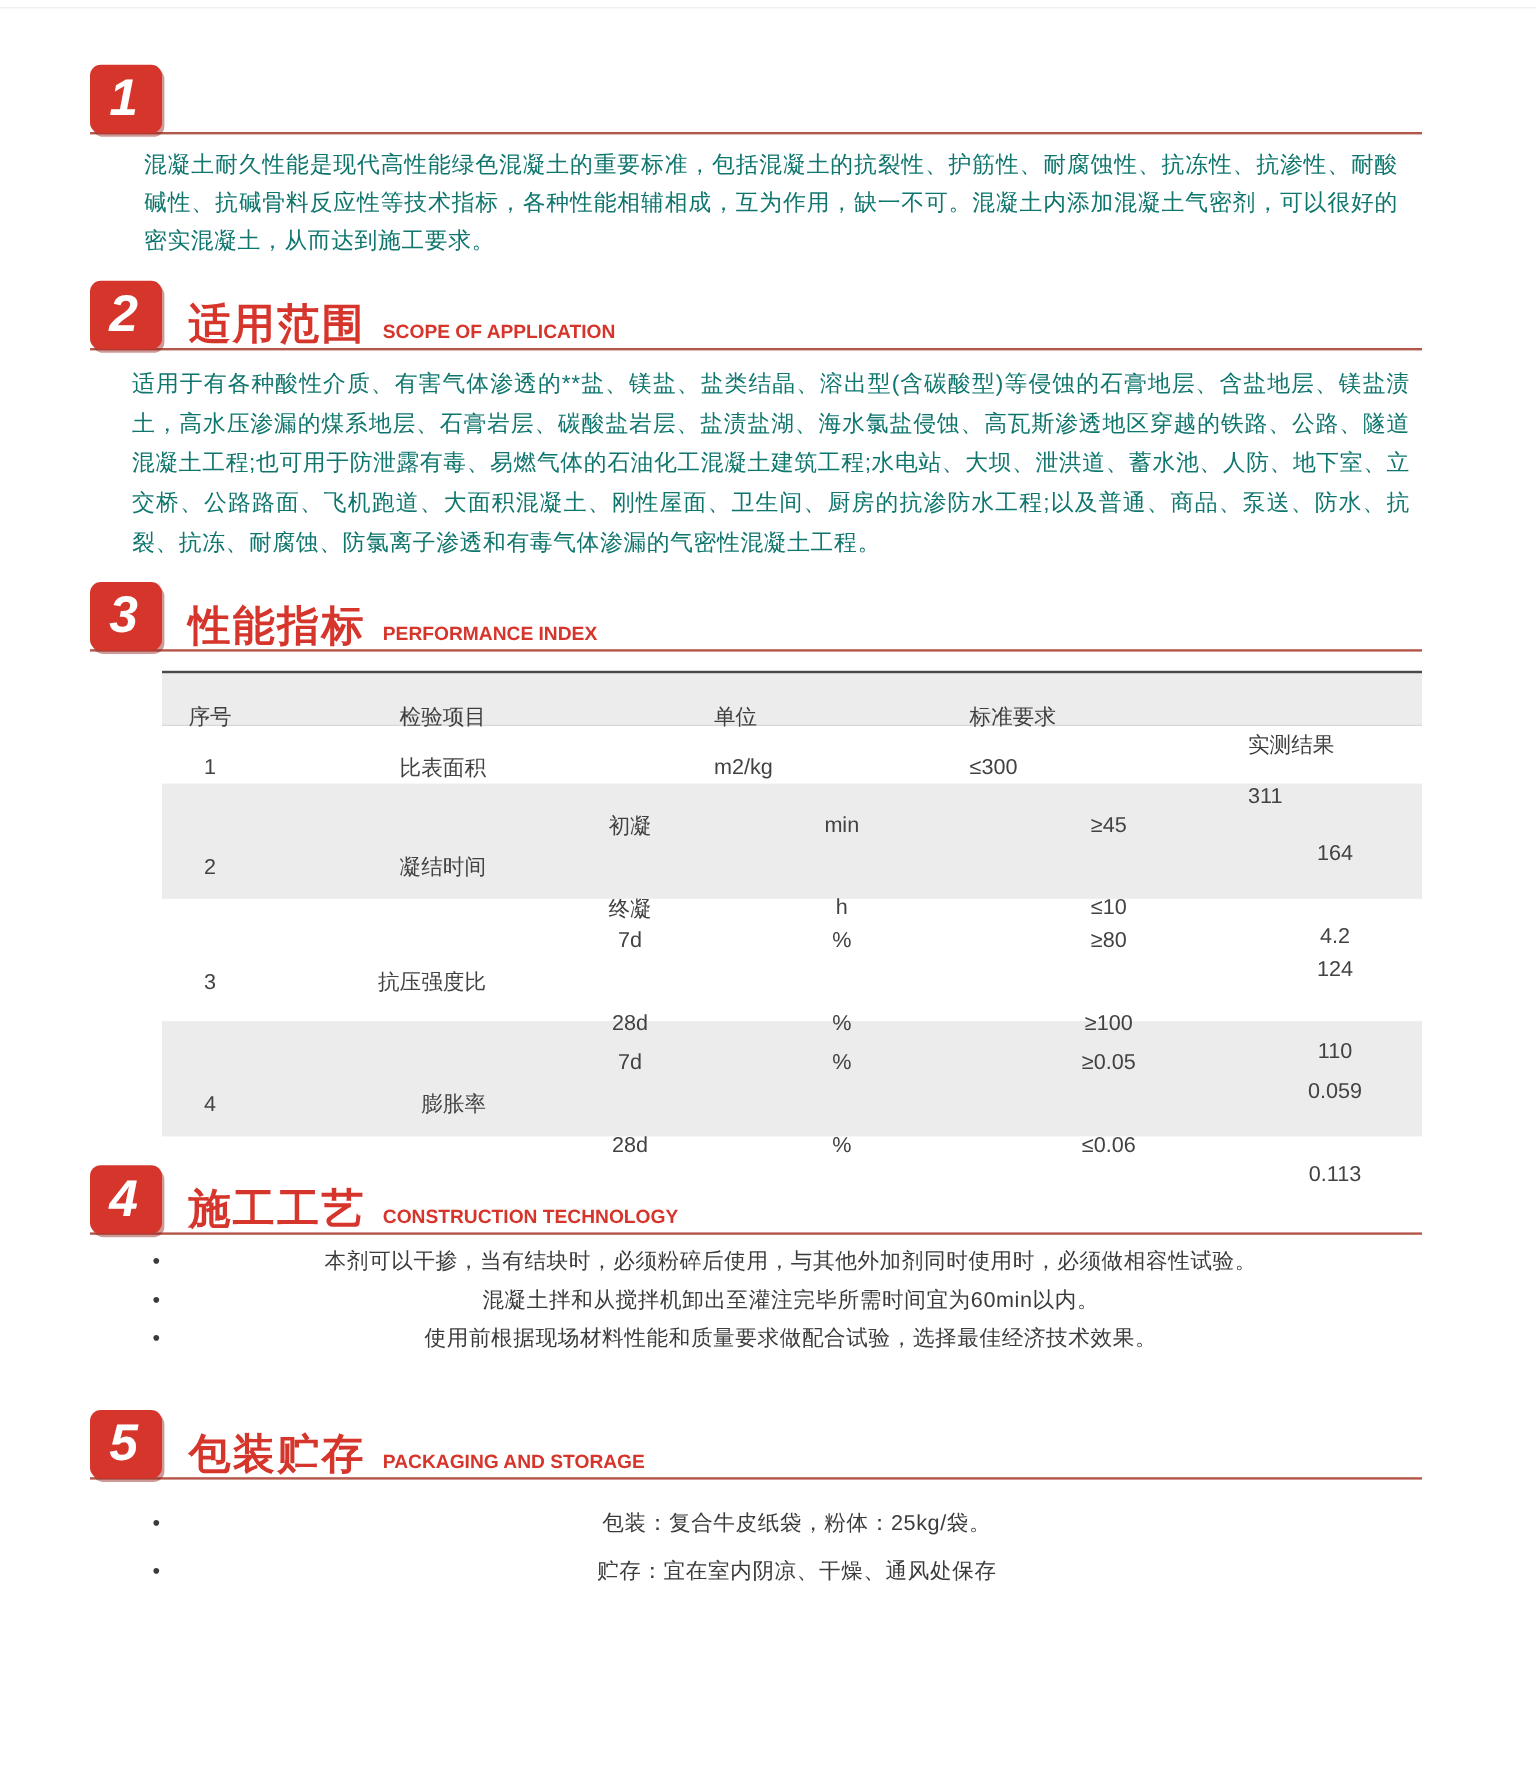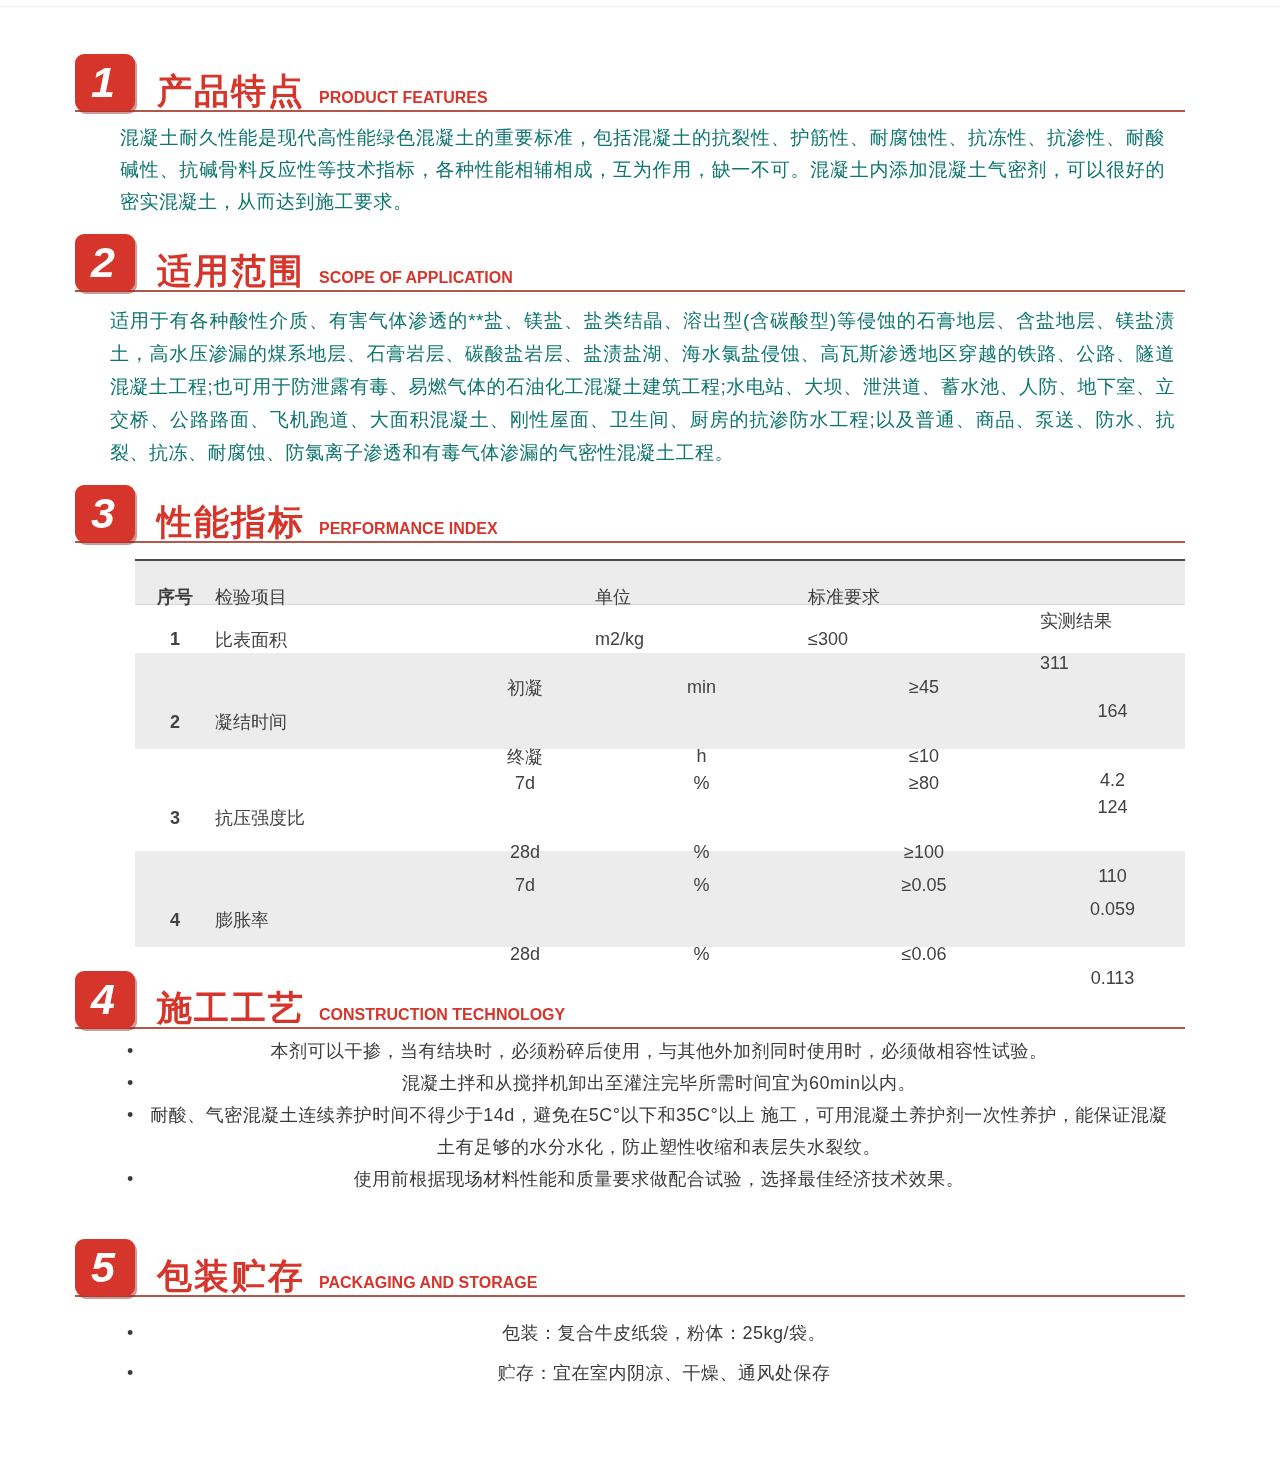--- a/index.html
+++ b/index.html
@@ -41,22 +41,22 @@
   
   .ptable { margin:16px 0 0 60px; width:1050px; font-size:18px; color:#424242; }
   .t-band { display:grid; grid-template-columns:80px 190px 190px 213px 232px 145px; align-items:center; }
   .t-head { height:46px; background:#ececec; border-top:2px solid #4a4a4c; border-bottom:1px solid #d8d8d8; color:#3f3f3f; }
   .b1 { height:48px; }
   .b2 { height:96px; background:#ececec; }
   .b3 { height:102px; }
   .b4 { height:96px; background:#ececec; }
   .double { grid-template-rows:1fr 1fr; }
   .c { white-space:nowrap; }
-  .c.no   { grid-column:1; text-align:center;font-weight:bold; }
-  .c.item { grid-column:2; text-align:left; }
+  .c.no   { grid-column:1; text-align:center; }
+  .c.item { grid-column:2; text-align:right; }
   .c.sub  { grid-column:3; padding-left:50px; }
   .c.unit { grid-column:4; }
   .c.req  { grid-column:5; }
   .c.res  { grid-column:6;margin-top:48px; }
   .span2 { grid-row:1 / 3; }
   .r1 { grid-row:1;text-align:center; } .r2 { grid-row:2;text-align:center; }
 
   
   .bullets { list-style:none; }
   .bullets li {
@@ -78,24 +78,20 @@
 
 <div class="top-hairline"></div>
 
 <div class="page">
   <div class="content">
 
     <div class="sec-header">
       <div class="rule"></div>
       <div class="badge">
         <span>1</span>
-      </div>
-      <div class="titles">
-        <span class="title-cn">产品特点</span>
-        <span class="title-en">PRODUCT FEATURES</span>
       </div>
     </div>
     <p class="para s1">混凝土耐久性能是现代高性能绿色混凝土的重要标准，包括混凝土的抗裂性、护筋性、耐腐蚀性、抗冻性、抗渗性、耐酸碱性、抗碱骨料反应性等技术指标，各种性能相辅相成，互为作用，缺一不可。混凝土内添加混凝土气密剂，可以很好的密实混凝土，从而达到施工要求。</p>
 
     <div class="sec-header mt-s2">
       <div class="rule"></div>
       <div class="badge">
         <span>2</span>
       </div>
       <div class="titles">
@@ -181,21 +177,20 @@
         <span>4</span>
       </div>
       <div class="titles">
         <span class="title-cn">施工工艺</span>
         <span class="title-en">CONSTRUCTION TECHNOLOGY</span>
       </div>
     </div>
     <ul class="bullets s4">
       <li>本剂可以干掺，当有结块时，必须粉碎后使用，与其他外加剂同时使用时，必须做相容性试验。</li>
       <li>混凝土拌和从搅拌机卸出至灌注完毕所需时间宜为60min以内。</li>
-      <li>耐酸、气密混凝土连续养护时间不得少于14d，避免在5C°以下和35C°以上 施工，可用混凝土养护剂一次性养护，能保证混凝土有足够的水分水化，防止塑性收缩和表层失水裂纹。</li>
       <li>使用前根据现场材料性能和质量要求做配合试验，选择最佳经济技术效果。</li>
     </ul>
 
     <div class="sec-header mt-s5">
       <div class="rule"></div>
       <div class="badge">
         <span>5</span>
       </div>
       <div class="titles">
         <span class="title-cn">包装贮存</span>

